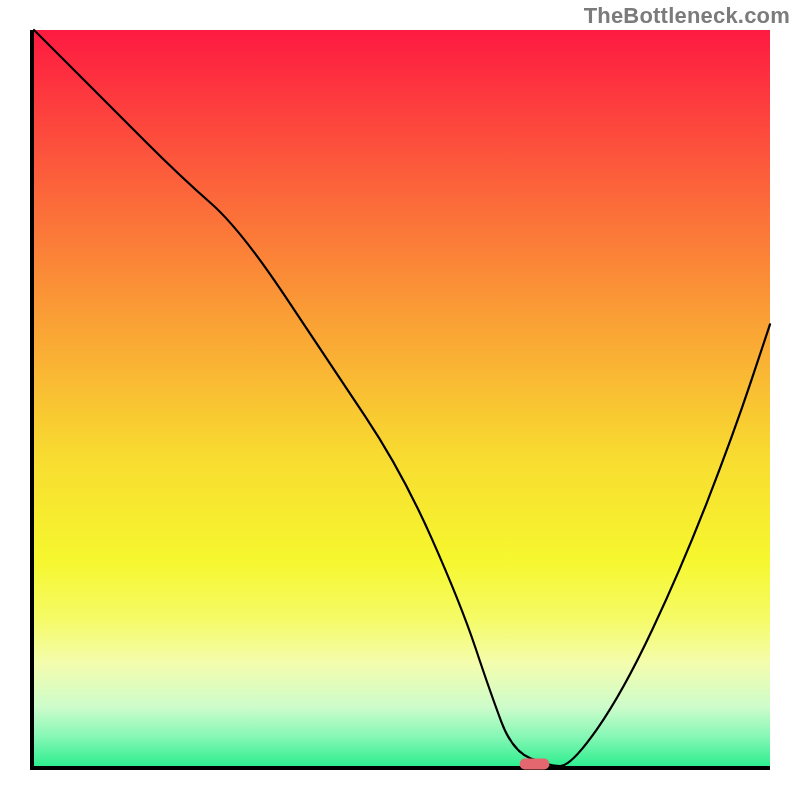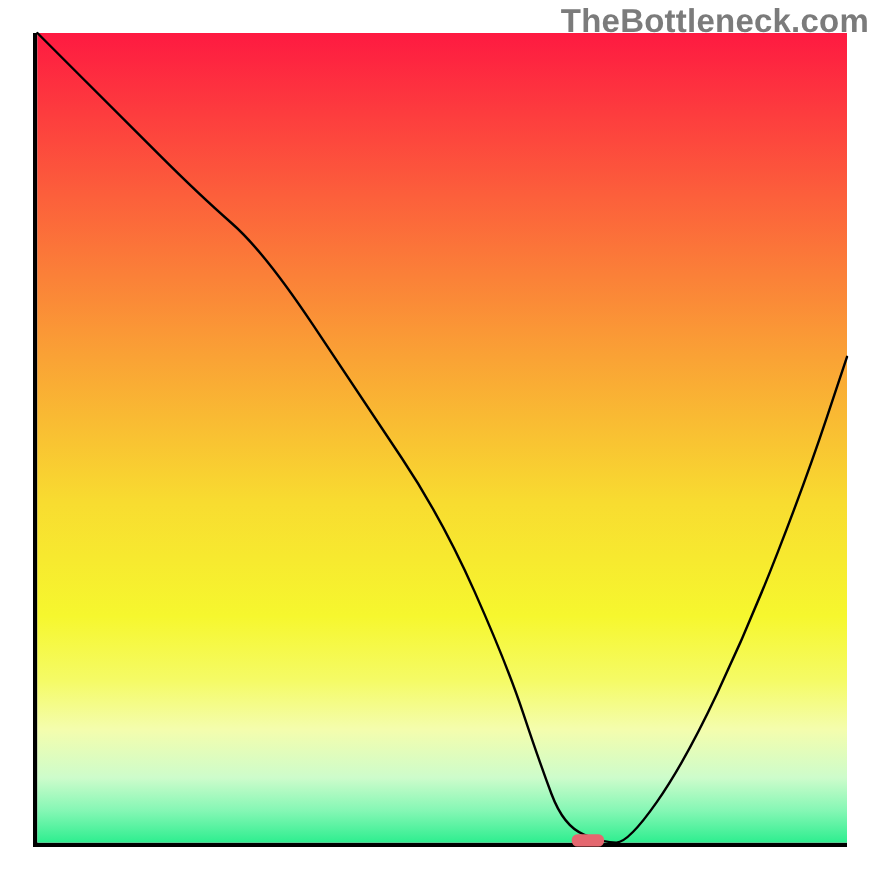--- a/index.html
+++ b/index.html
@@ -8,21 +8,21 @@
     width: 800px;
     height: 800px;
     background: #ffffff;
     font-family: Arial, Helvetica, sans-serif;
     position: relative;
   }
   .watermark {
     position: absolute;
     top: 3px;
     right: 10px;
-    font-size: 30px;
+    font-size: 22px;
     font-weight: bold;
     color: #7b7b7b;
     letter-spacing: 0.2px;
     z-index: 5;
   }
   .plot-area {
     position: absolute;
     left: 30px;
     top: 30px;
     width: 740px;

